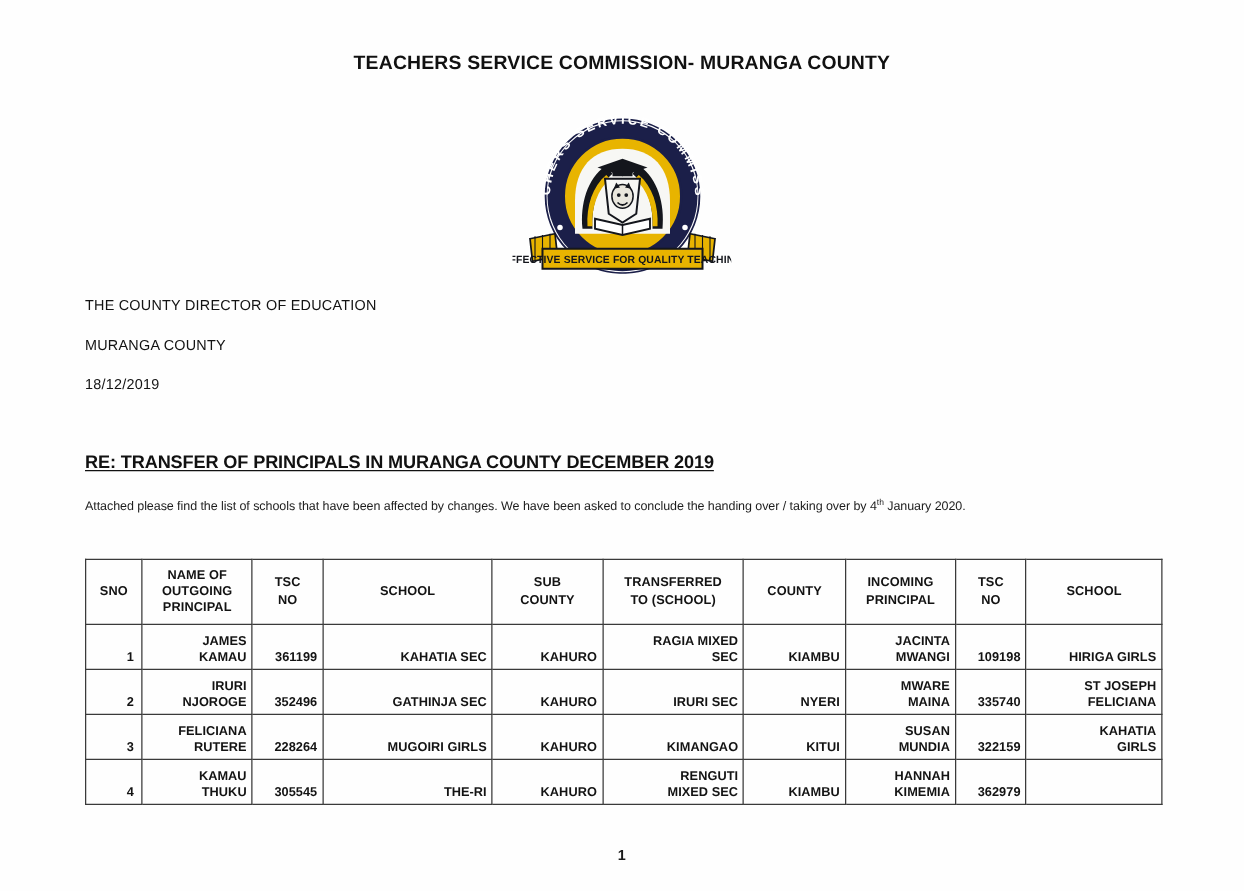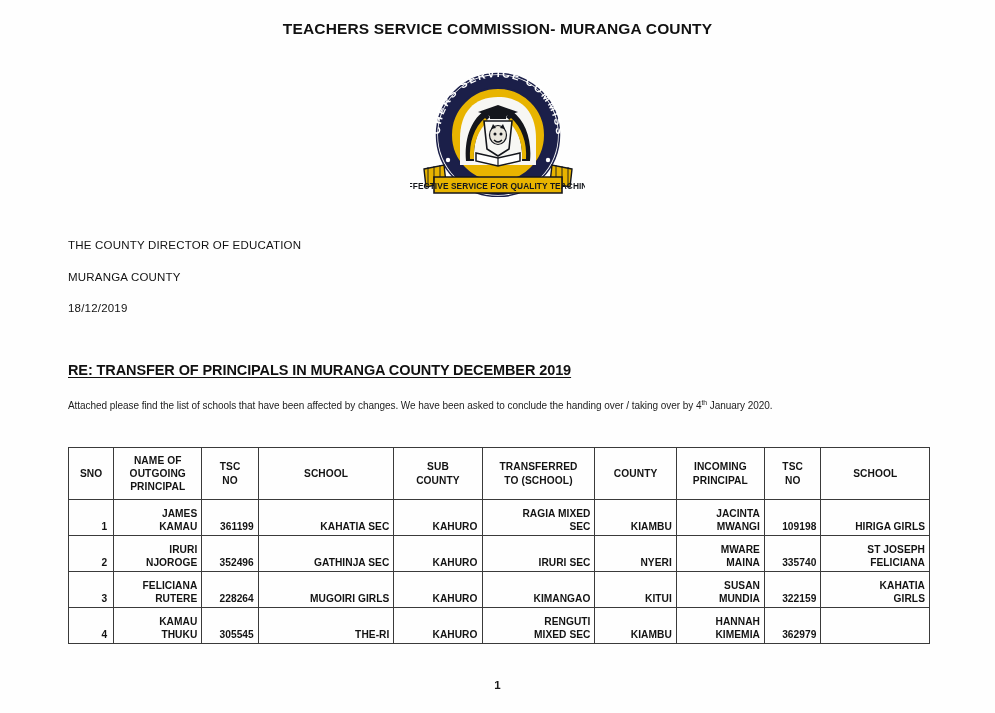--- a/index.html
+++ b/index.html
@@ -25,21 +25,21 @@
     background: #fefefe;
   }
 
   
   .doc-title {
     text-align: center;
     font-size: 15.5px;
     font-weight: bold;
     letter-spacing: 0.15px;
     color: #111;
-    padding-top: 20px;
+    padding-top: 42px;
     line-height: 1.2;
   }
 
   
   .logo-wrap {
     margin-top: 18px;
     display: flex;
     justify-content: center;
     align-items: flex-start;
     height: 142px;

